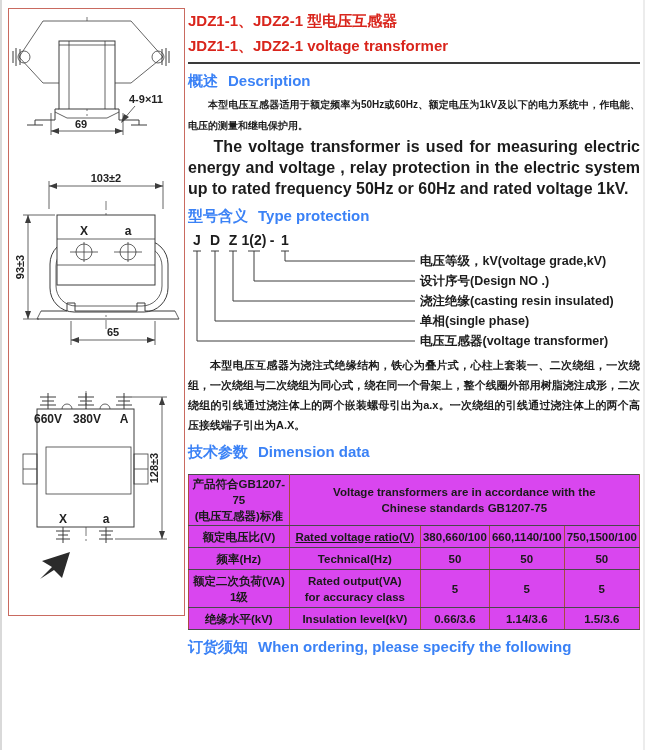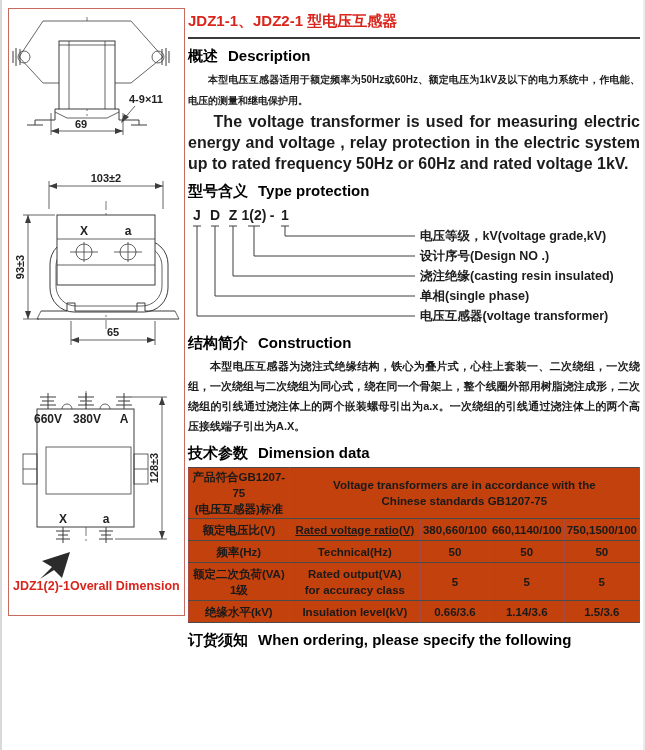--- a/index.html
+++ b/index.html
@@ -29,34 +29,34 @@
   .dthin{stroke:#3c3c3c;stroke-width:0.8;fill:none;}
   .center-line{stroke:#555;stroke-width:0.8;fill:none;stroke-dasharray:9 3 2 3;}
   .dim-text{font-size:11px;font-weight:bold;fill:#222;font-family:"Liberation Sans","DejaVu Sans",sans-serif;}
   .term-text{font-size:12px;font-weight:bold;fill:#222;font-family:"Liberation Sans","DejaVu Sans",sans-serif;}
   .fill-white{fill:#ffffff;}
 
   
   .content{position:absolute;left:188px;top:6px;width:452px;}
   .page-title{color:#d9251c;font-size:15px;line-height:25px;margin:2px 0 0 0;}
   .title-divider{border:none;border-top:2px solid #3a3a3a;margin:4px 0 0 0;}
-  .sec-head{color:#000000;font-size:15px;margin:7px 0 0 0;line-height:19px;}
+  .sec-head{color:#3b82f6;font-size:15px;margin:7px 0 0 0;line-height:19px;}
   .sec-head .zh{margin-right:10px;}
   p.body-zh{font-size:10px;line-height:21px;margin:4px 0 0 0;text-indent:2em;text-align:justify;}
   p.body-en{font-size:16px;line-height:21px;margin:0;text-indent:1.6em;text-align:justify;}
   .construction p.body-zh,.construction p.body-en{line-height:20px;font-size:11px;}
 
   .type-svg{display:block;margin-top:6px;}
   .code-text{font-size:14px;font-weight:bold;fill:#1c1c1c;font-family:"Liberation Sans","DejaVu Sans",sans-serif;}
   .label-text{font-size:12.5px;font-weight:bold;fill:#1c1c1c;font-family:"Liberation Sans","DejaVu Sans",sans-serif;}
   .conn{stroke:#3c3c3c;stroke-width:1;fill:none;}
 
   table.tech{
-    border-collapse:collapse;width:452px;margin-top:5px;
-    background:#c2410c;font-size:11.5px;
+    border-collapse:collapse;width:452px;margin-top:13px;
+    background:#d946ef;font-size:11.5px;
     border-top:1.5px solid #3a3a3a;border-bottom:1.5px solid #3a3a3a;
   }
   table.tech td{
     border-top:1px solid #4a4a4a;border-bottom:1px solid #4a4a4a;
     border-left:1px solid #a84a42;border-right:1px solid #a84a42;
     text-align:center;vertical-align:middle;padding:1px 2px;
     white-space:pre-line;line-height:16px;font-weight:bold;color:#1a1a1a;
   }
   table.tech td:first-child{border-left:1px solid #a84a42;}
   .col1{width:116px;} .col2{width:148px;text-decoration:underline;} .colv{width:60px;}
@@ -238,27 +238,27 @@
       <line class="dthin" x1="151" y1="8" x2="151" y2="150"></line>
       <polygon fill="#3c3c3c" points="151,8 148,16 154,16"></polygon>
       <polygon fill="#3c3c3c" points="151,150 148,142 154,142"></polygon>
       <text class="dim-text" x="147" y="79" text-anchor="middle" transform="rotate(-90 147 79)">128±3</text>
     </g>
   </svg>
 
   <svg class="ne-arrow" width="36" height="32" viewBox="0 0 36 32">
     <path d="M3,30 L15,18 L5,12 L33,3 L25,29 L17,21 Z" fill="#2b2b2b"></path>
   </svg>
-  <div class="drawing-caption">JDZ1(2)-1Overall Dimension</div>
 </div>
 
 <div class="content">
 
   <div class="page-title">
     <div>JDZ1-1、JDZ2-1 型电压互感器</div>
+    <div>JDZ1-1、JDZ2-1 voltage transformer</div>
   </div>
   <hr class="title-divider">
 
   <div class="sec-head">
     <span class="zh">概述</span><span>Description</span>
   </div>
   <p class="body-zh">本型电压互感器适用于额定频率为50Hz或60Hz、额定电压为1kV及以下的电力系统中，作电能、电压的测量和继电保护用。</p>
   <p class="body-en">The voltage transformer is used for measuring electric energy and voltage , relay protection in the electric system up to rated frequency 50Hz or 60Hz and rated voltage 1kV.</p>
 
   <div class="sec-head">
@@ -286,23 +286,20 @@
     <polyline class="conn" points="9,20 9,110 227,110"></polyline>
 
     <text class="label-text" x="232" y="34">电压等级，kV(voltage grade,kV)</text>
     <text class="label-text" x="232" y="54">设计序号(Design NO .)</text>
     <text class="label-text" x="232" y="74">浇注绝缘(casting resin insulated)</text>
     <text class="label-text" x="232" y="94">单相(single phase)</text>
     <text class="label-text" x="232" y="114">电压互感器(voltage transformer)</text>
   </svg>
 
   <div class="construction">
-    <div class="sec-head">
-      <span class="zh">结构简介</span><span>Construction</span>
-    </div>
     <p class="body-zh">本型电压互感器为浇注式绝缘结构，铁心为叠片式，心柱上套装一、二次绕组，一次绕组，一次绕组与二次绕组为同心式，绕在同一个骨架上，整个线圈外部用树脂浇注成形，二次绕组的引线通过浇注体上的两个嵌装螺母引出为a.x。一次绕组的引线通过浇注体上的两个高压接线端子引出为A.X。</p>
   </div>
 
   <div class="sec-head">
     <span class="zh">技术参数</span><span>Dimension data</span>
   </div>
 
   <table class="tech">
     <tbody>
         <tr class="rh-tall">

